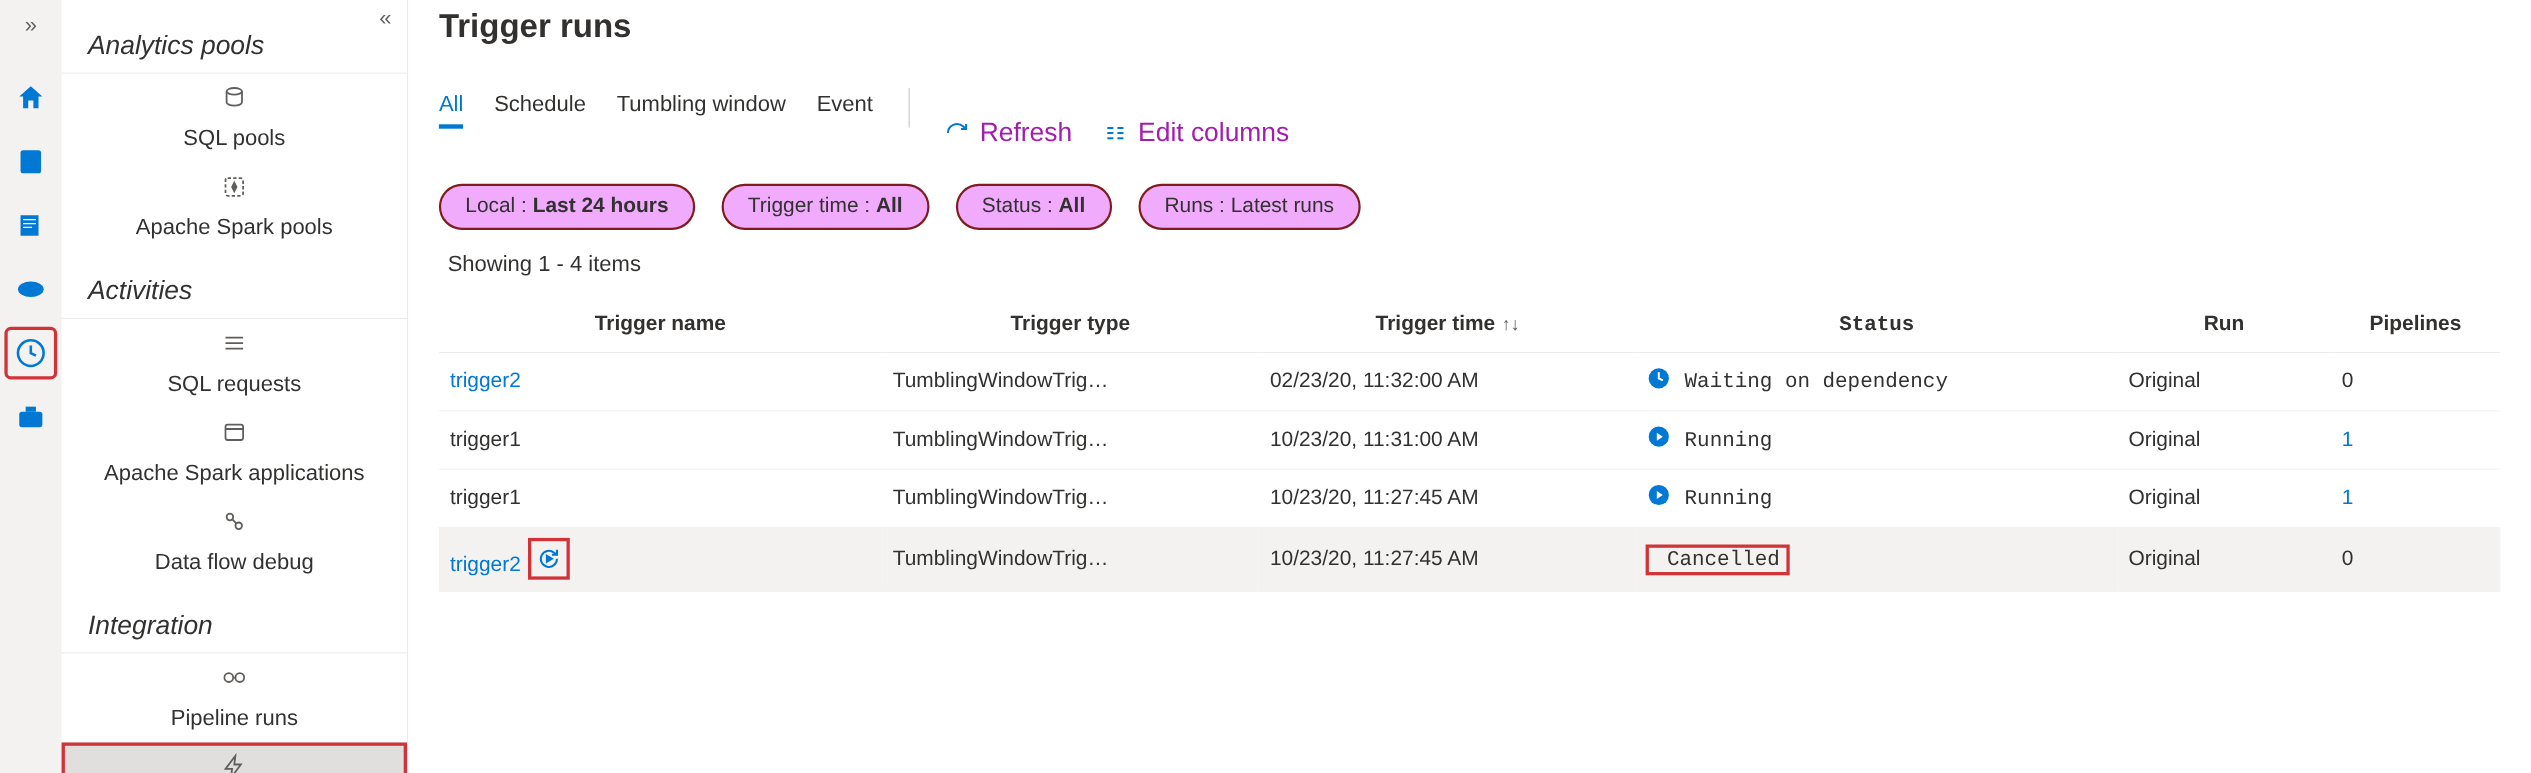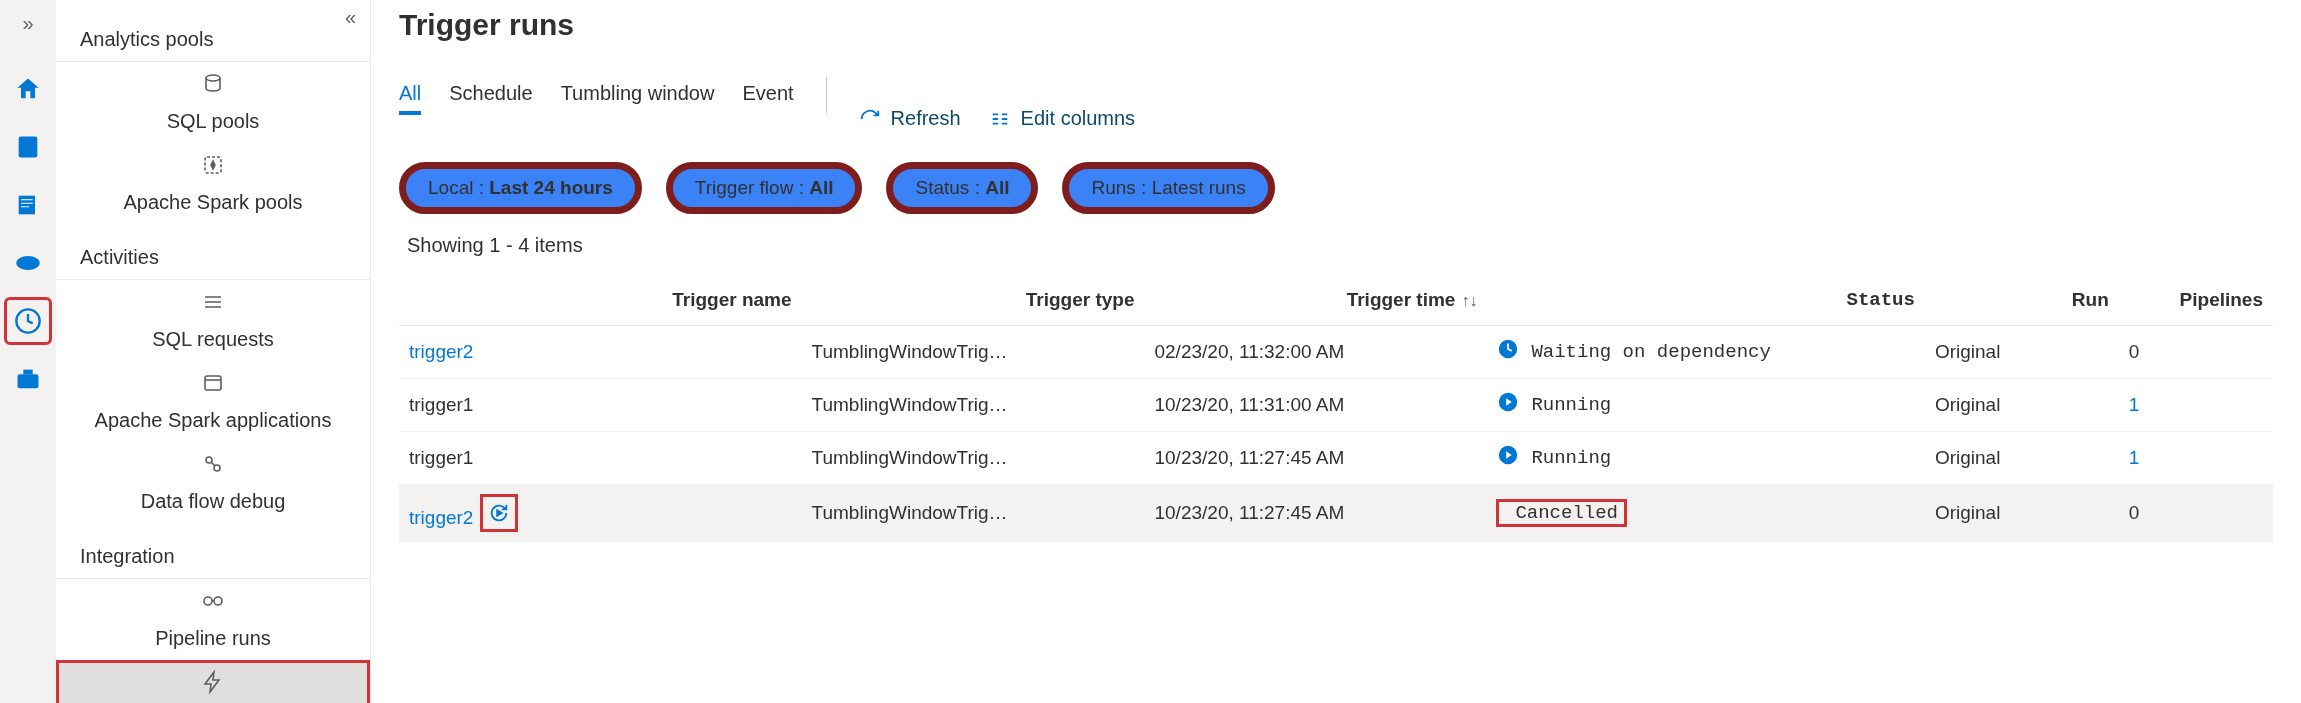--- a/index.html
+++ b/index.html
@@ -10,47 +10,47 @@
   .rail { width:56px; background:#f3f2f1; padding-top:6px; display:flex; flex-direction:column; align-items:center; gap:22px; }
   .rail .expand { color:#605e5c; font-size:20px; padding:6px 0 14px; }
   .rail-icon { width:36px; height:36px; display:flex; align-items:center; justify-content:center; border-radius:4px; }
   .rail-icon svg { width:28px; height:28px; }
   .rail-icon.active { position:relative; }
   .rail-icon.active::before { content:""; position:absolute; inset:-6px; border:3px solid #d13438; border-radius:6px; }
 
   
   .nav { width:315px; border-right:1px solid #edebe9; padding:6px 0 0 0; position:relative; }
   .nav .collapse { position:absolute; top:6px; right:14px; color:#605e5c; font-size:20px; }
-  .nav-section-title { font-size:20px; color:#323130; padding:22px 24px 10px; font-weight:400; border-bottom:1px solid #edebe9; }
+  .nav-section-title { font-size:24px; color:#323130; padding:22px 24px 10px; font-weight:400; border-bottom:1px solid #edebe9;font-style:italic; }
   .nav-section-title.no-border { border-bottom:none; padding-bottom:4px;}
   .nav-item { display:flex; align-items:center; gap:14px; padding:10px 24px; font-size:20px; color:#323130; cursor:pointer;flex-direction:column; }
   .nav-item svg { width:24px; height:24px; flex:0 0 24px; color:#605e5c; }
   .nav-item.selected { background:#e1dfdd; }
   .nav-item.highlighted { outline:3px solid #d13438; outline-offset:-3px; }
   .nav-divider { border-top:1px solid #edebe9; margin-top:6px; }
 
   
   .main { flex:1; padding:8px 28px 0 28px; }
   .page-title { font-size:30px; font-weight:600; margin:0 0 18px 0; }
   .tabbar { display:flex; align-items:center; gap:28px; padding-bottom:8px; }
   .tabs { display:flex; gap:28px; }
   .tab { font-size:20px; color:#323130; padding:6px 0; cursor:pointer; }
   .tab.active { color:#0078d4; border-bottom:4px solid #0078d4; font-weight:400; }
   .vsep { width:1px; height:36px; background:#c8c6c4; margin:0 4px; }
-  .action { display:flex; align-items:center; gap:10px; font-size:20px; color:#0c4a6e; cursor:pointer;margin-top:47px; }
+  .action { display:flex; align-items:center; gap:10px; font-size:24px; color:#a21caf; cursor:pointer;margin-top:47px; }
   .action svg { width:22px; height:22px; color:#0078d4; }
 
   .pillbar { display:flex; gap:24px; margin:24px 0 14px; flex-wrap:wrap; }
-  .pill { border:7px solid #7f1d1d; border-radius:999px; padding:8px 22px; font-size:19px; color:#323130; cursor:pointer; background:#3b82f6; }
+  .pill { border:2px solid #7f1d1d; border-radius:999px; padding:8px 22px; font-size:19px; color:#323130; cursor:pointer; background:#f0abfc; }
   .pill b { font-weight:700; }
 
   .count { font-size:20px; color:#323130; padding:6px 8px 18px;margin-top:12px; }
 
   table { width:100%; border-collapse:collapse; }
-  thead th { text-align:right; font-weight:600; font-size:19px; color:#323130; padding:14px 10px; border-bottom:1px solid #edebe9; }
+  thead th { text-align:center; font-weight:600; font-size:19px; color:#323130; padding:14px 10px; border-bottom:1px solid #edebe9; }
   tbody td { font-size:19px; padding:12px 10px; border-bottom:1px solid #f3f2f1; white-space:nowrap; }
   tbody tr.hovered { background:#f3f2f1; }
   .link { color:#0078d4; cursor:pointer; }
   .status-cell { display:flex; align-items:center; gap:12px; }
   .status-cell svg { width:22px; height:22px; }
   .status-highlight { outline:3px solid #d13438; outline-offset:-2px; padding:2px 8px; display:inline-flex; align-items:center; gap:10px; }
   .sort-arrows { display:inline-flex; align-items:center; gap:0; color:#605e5c; font-size:16px; margin-left:6px;}
   .rerun-btn { width:32px; height:32px; display:inline-flex; align-items:center; justify-content:center; margin-left:10px; color:#0078d4; outline:3px solid #d13438; }
   .col-name { width:270px; }
   .col-type { width:230px; }
@@ -183,21 +183,21 @@
       <div class="action">
         <svg viewBox="0 0 24 24" fill="none" stroke="currentColor" stroke-width="2">
             <path d="M4 7h6M4 12h6M4 17h6M14 7h6M14 12h6M14 17h6"></path>
           </svg>
         <span>Edit columns</span>
       </div>
     </div>
 
     <div class="pillbar">
       <div class="pill"><span>Local : </span><b>Last 24 hours</b></div>
-      <div class="pill"><span>Trigger flow : </span><b>All</b></div>
+      <div class="pill"><span>Trigger time : </span><b>All</b></div>
       <div class="pill"><span>Status : </span><b>All</b></div>
       <div class="pill"><span>Runs : </span><span>Latest runs</span></div>
     </div>
 
     <div class="count">Showing 1 - 4 items</div>
 
     <table>
       <thead>
         <tr>
           <th class="col-name">Trigger name</th>

